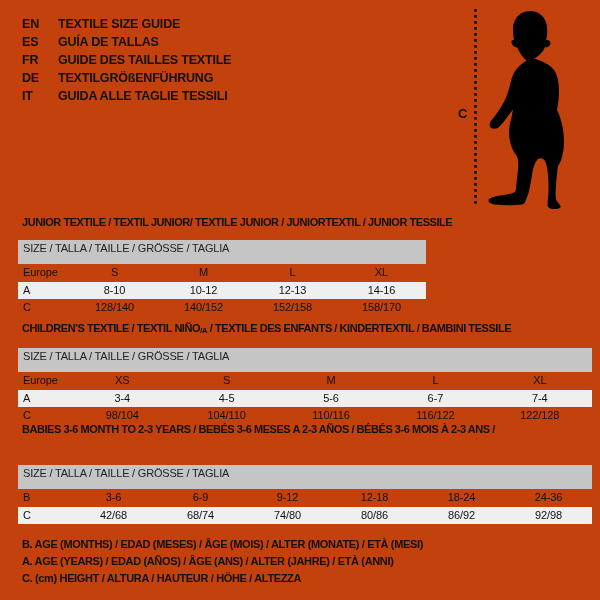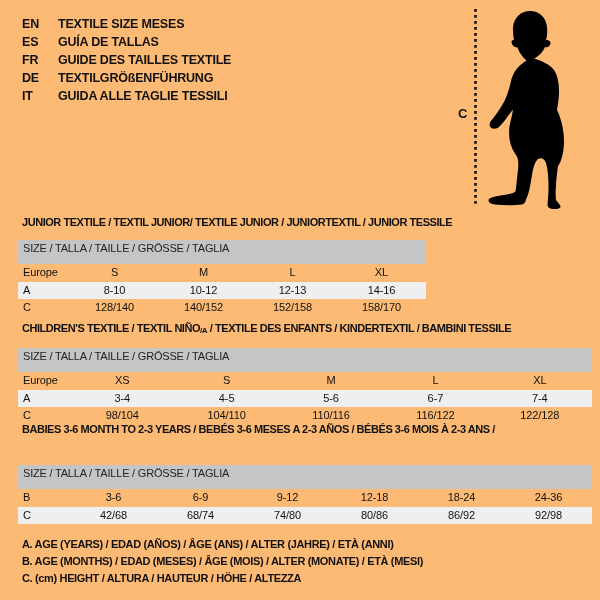--- a/index.html
+++ b/index.html
@@ -1,17 +1,17 @@
 <!DOCTYPE html>
 <html><head>
 <meta charset="utf-8">
 <style>
   html,body{margin:0;padding:0;background:#fff;}
   #canvas{
-    position:relative;width:600px;height:600px;background:#fdba74;overflow:hidden;
+    position:relative;width:600px;height:600px;background:#c2410c;overflow:hidden;
     font-family:"Liberation Sans",sans-serif;color:#111111;
     -webkit-font-smoothing:antialiased;
   }
   
   .lang-block{position:absolute;left:22px;top:15px;}
   .lang-row{display:flex;height:18px;line-height:18px;font-weight:bold;font-size:12.5px;letter-spacing:-0.2px;}
   .lang-code{width:36px;}
   
   .figure-svg{position:absolute;left:480px;top:0;width:120px;height:220px;}
   .dash-line{position:absolute;left:473px;top:9px;width:5px;height:198px;}
@@ -33,21 +33,21 @@
   .footnote{height:17px;line-height:17px;font-weight:bold;font-size:11px;letter-spacing:-0.35px;white-space:nowrap;}
 </style>
 </head>
 <body>
 
 <div id="canvas">
 
   <div class="lang-block">
     <div class="lang-row">
       <span class="lang-code">EN</span>
-      <span class="lang-title">TEXTILE SIZE MESES</span>
+      <span class="lang-title">TEXTILE SIZE GUIDE</span>
     </div>
     <div class="lang-row">
       <span class="lang-code">ES</span>
       <span class="lang-title">GUÍA DE TALLAS</span>
     </div>
     <div class="lang-row">
       <span class="lang-code">FR</span>
       <span class="lang-title">GUIDE DES TAILLES TEXTILE</span>
     </div>
     <div class="lang-row">
@@ -188,18 +188,18 @@
       <div class="tcell">42/68</div>
       <div class="tcell">68/74</div>
       <div class="tcell">74/80</div>
       <div class="tcell">80/86</div>
       <div class="tcell">86/92</div>
       <div class="tcell">92/98</div>
     </div>
   </div>
 
   <div class="footnotes">
+    <div class="footnote">B. AGE (MONTHS) / EDAD (MESES) / ÂGE (MOIS) / ALTER (MONATE) / ETÀ (MESI)</div>
     <div class="footnote">A. AGE (YEARS) / EDAD (AÑOS) / ÂGE (ANS) / ALTER (JAHRE) / ETÀ (ANNI)</div>
-    <div class="footnote">B. AGE (MONTHS) / EDAD (MESES) / ÂGE (MOIS) / ALTER (MONATE) / ETÀ (MESI)</div>
     <div class="footnote">C. (cm) HEIGHT / ALTURA / HAUTEUR / HÖHE / ALTEZZA</div>
   </div>
 
 </div>
 
 </body></html>

